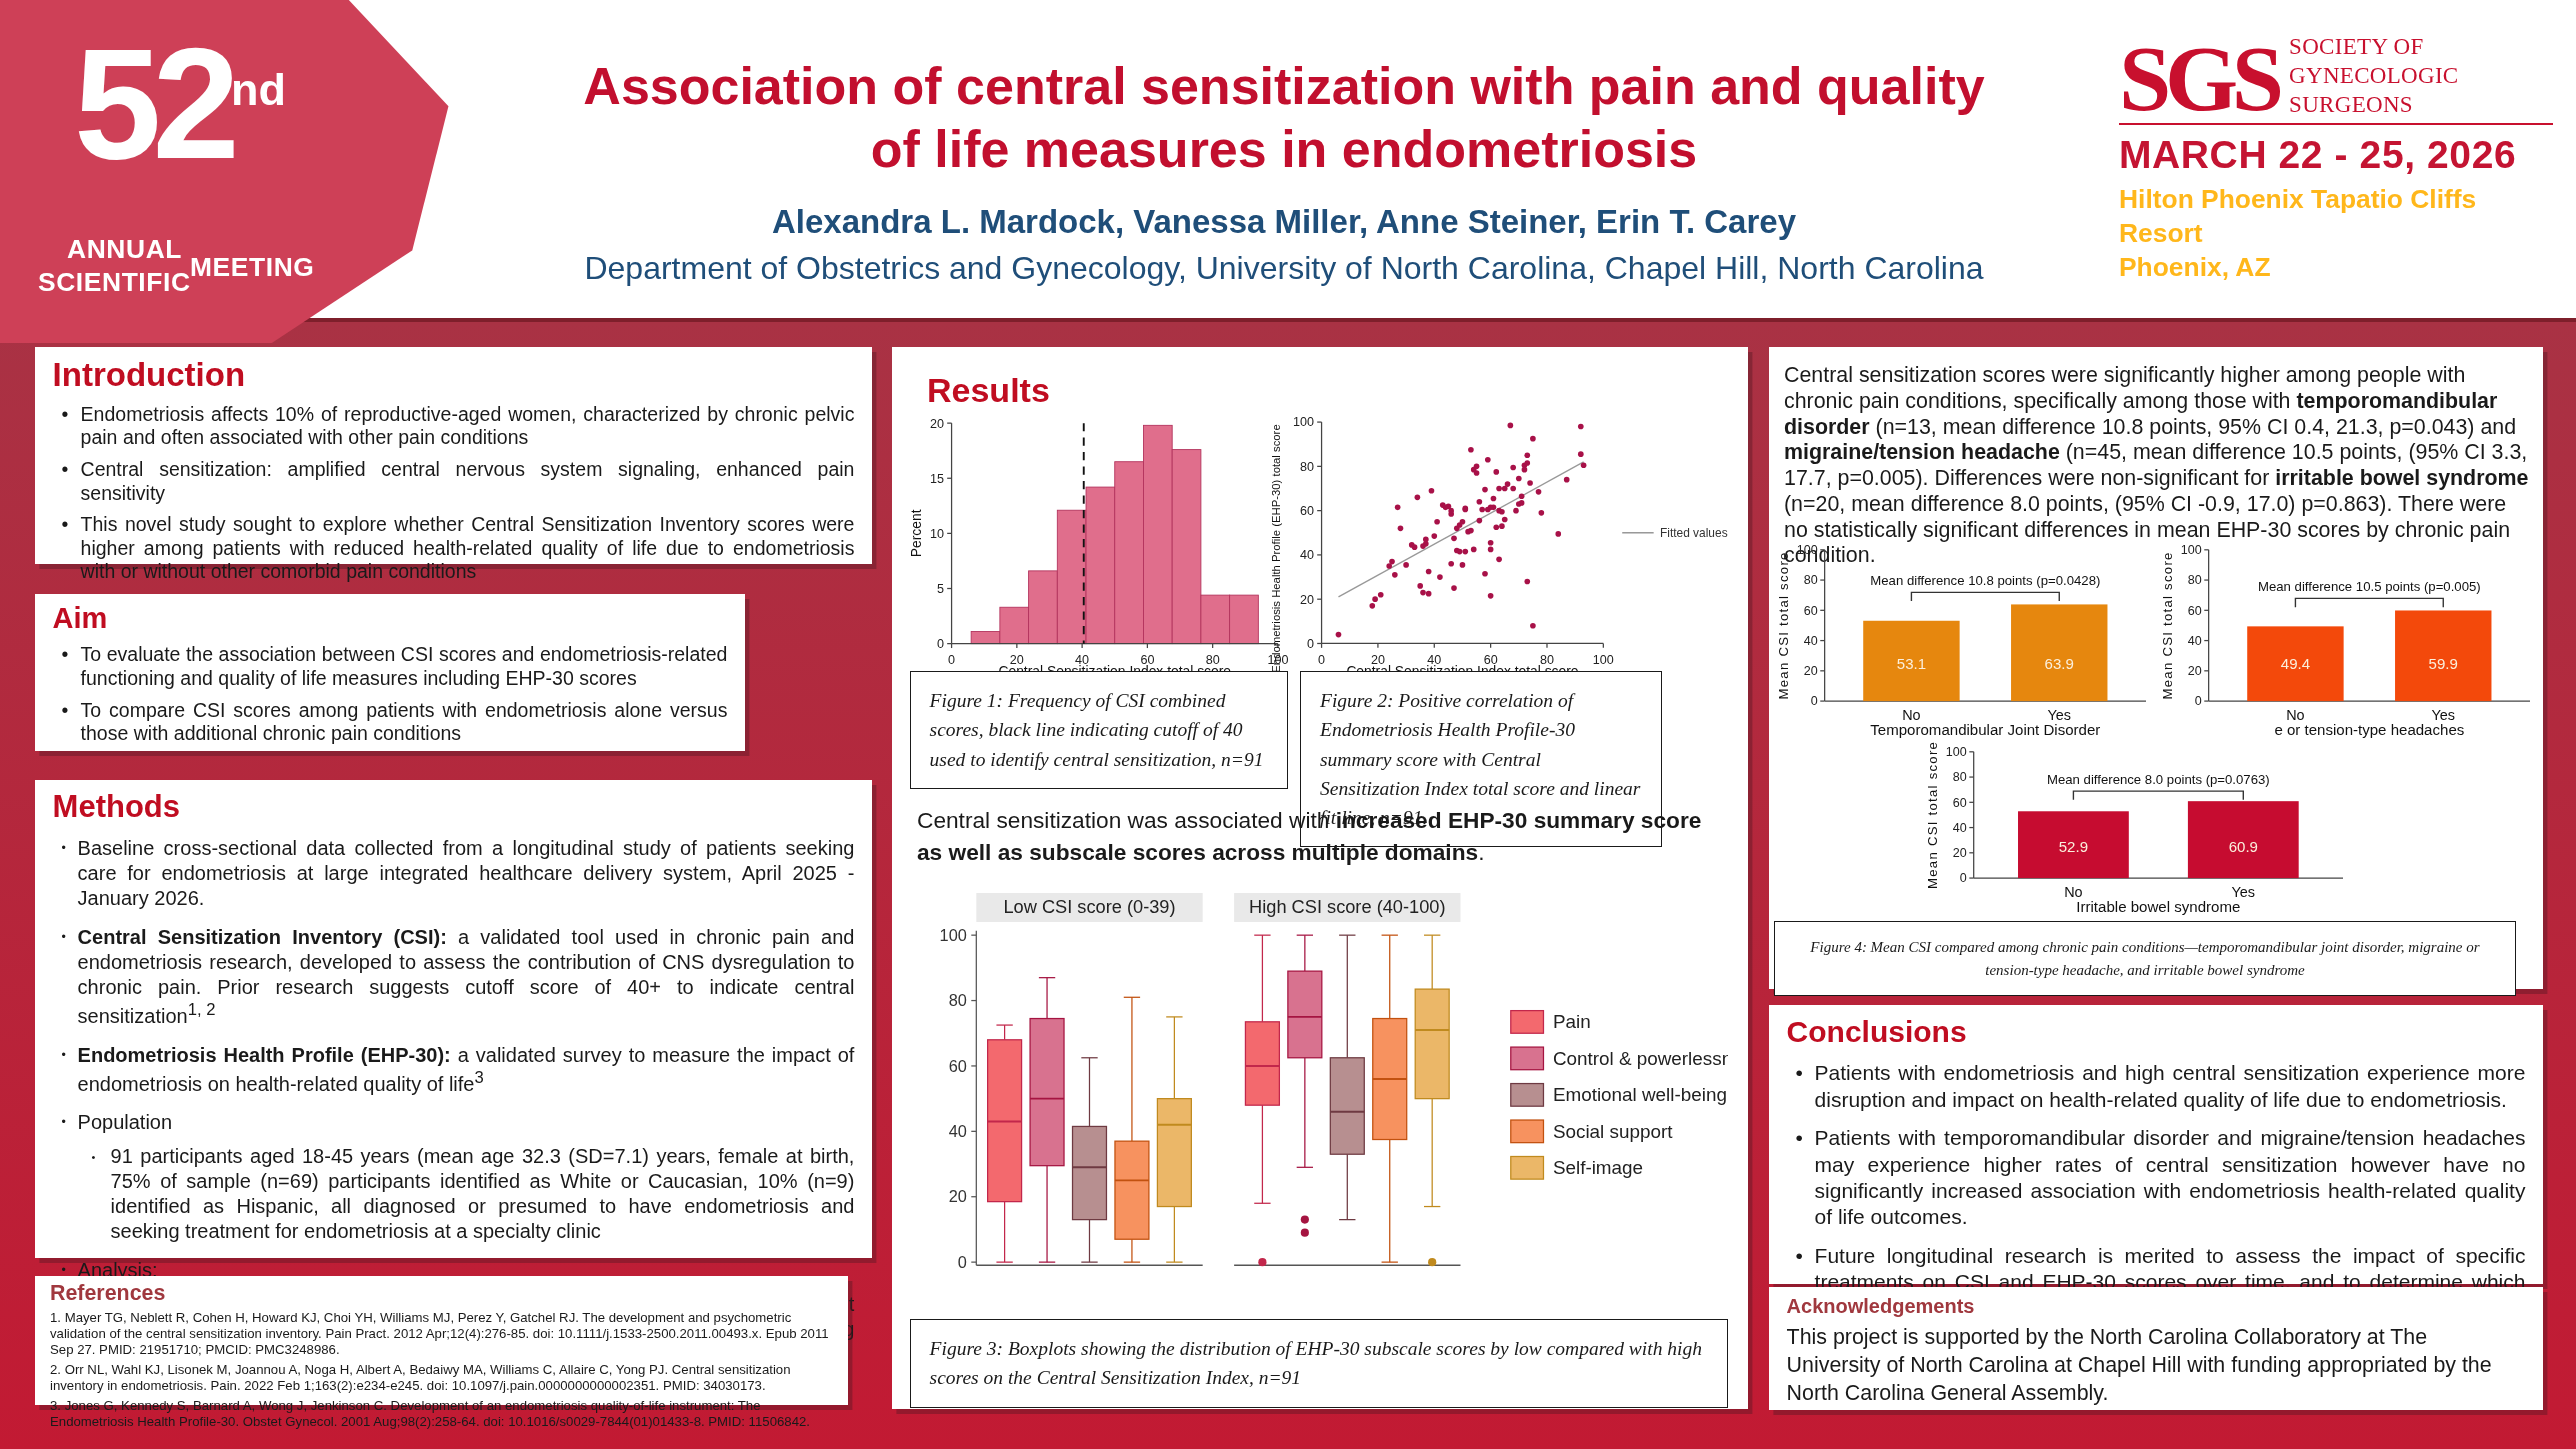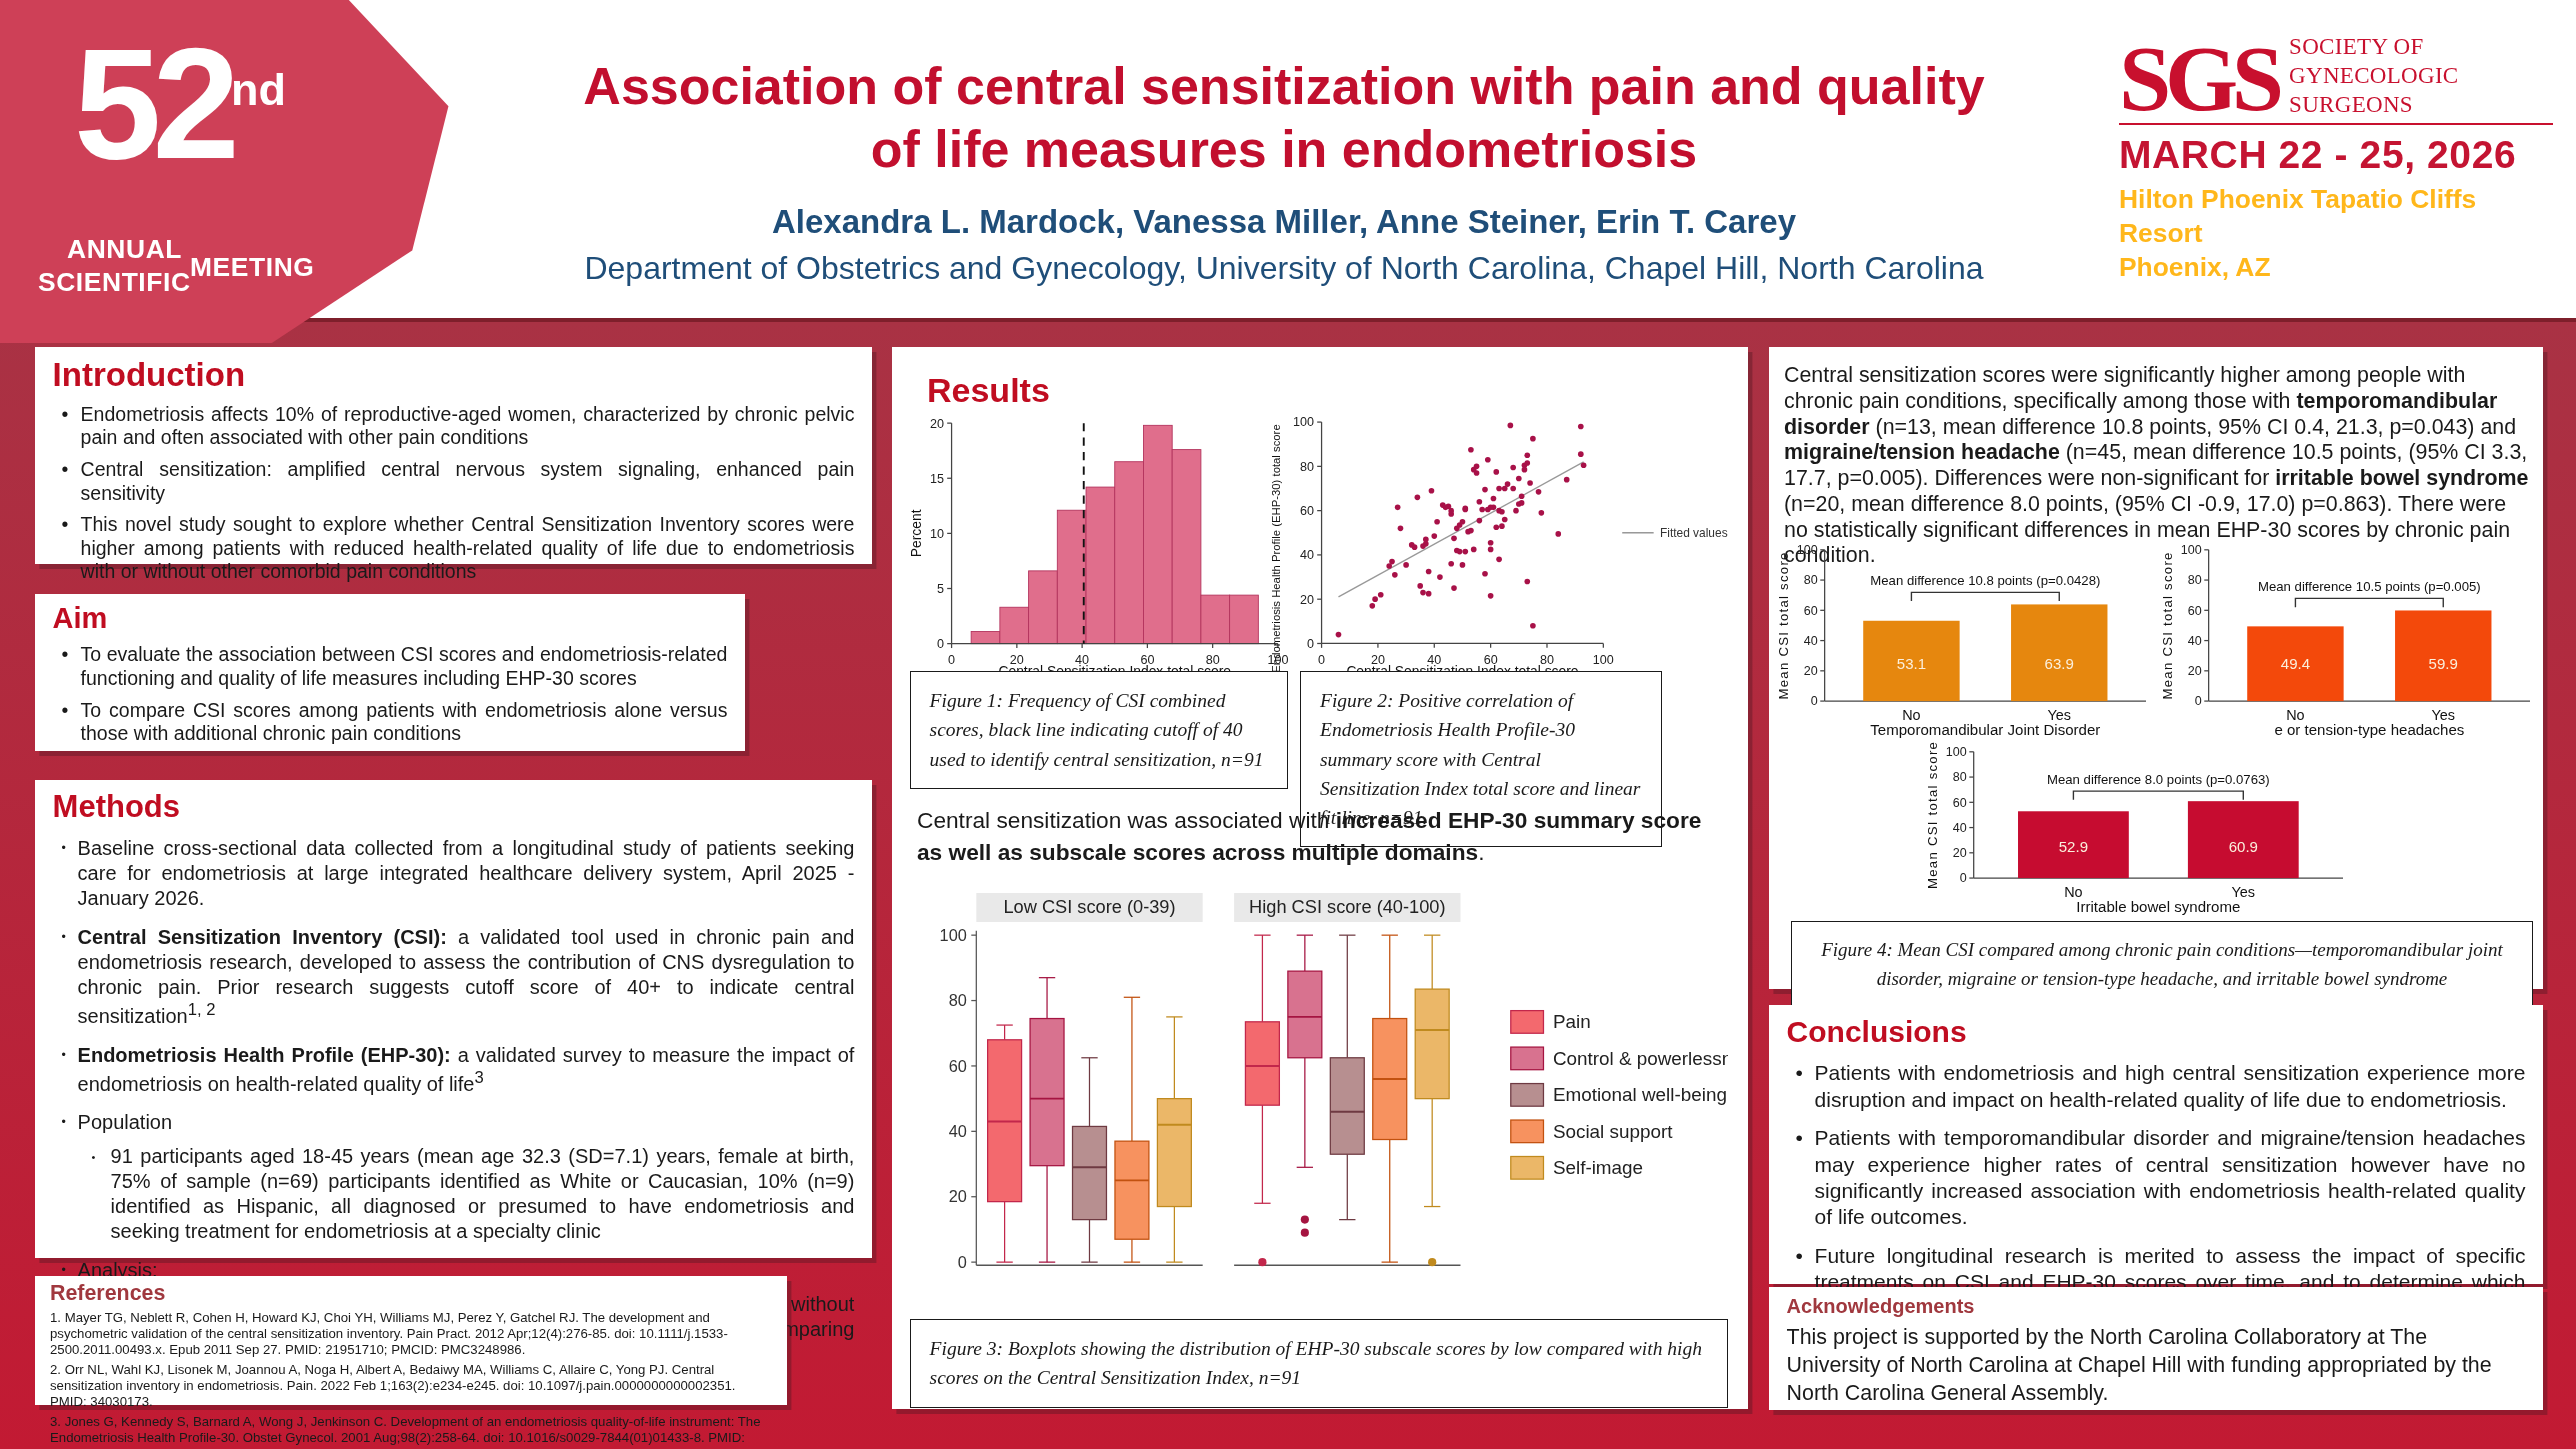--- a/index.html
+++ b/index.html
@@ -123,21 +123,21 @@
       </ul>
     </li>
     <li><span><span>Analysis:</span></span>
       <ul class="blist msub">
         <li><span>Descriptive statistics including mean comparisons among those with and without chronic overlapping pain conditions, Pearson's correlation coefficients comparing CSI and EHP-30 scores.</span></li>
       </ul>
     </li>
   </ul>
 </div>
 
-<div class="panel" style="left:35px;top:1276px;width:752px;height:129px;padding:5px 15px;">
+<div class="panel" style="left:35px;top:1276px;width:813px;height:129px;padding:5px 15px;">
   <div class="sec-h maroon" style="font-size:21.4px;">References</div>
   <div class="refs-txt" style="margin-top:3.8px;">
     <p>1. Mayer TG, Neblett R, Cohen H, Howard KJ, Choi YH, Williams MJ, Perez Y, Gatchel RJ. The development and psychometric validation of the central sensitization inventory. Pain Pract. 2012 Apr;12(4):276-85. doi: 10.1111/j.1533-2500.2011.00493.x. Epub 2011 Sep 27. PMID: 21951710; PMCID: PMC3248986.</p>
     <p>2. Orr NL, Wahl KJ, Lisonek M, Joannou A, Noga H, Albert A, Bedaiwy MA, Williams C, Allaire C, Yong PJ. Central sensitization inventory in endometriosis. Pain. 2022 Feb 1;163(2):e234-e245. doi: 10.1097/j.pain.0000000000002351. PMID: 34030173.</p>
     <p>3. Jones G, Kennedy S, Barnard A, Wong J, Jenkinson C. Development of an endometriosis quality-of-life instrument: The Endometriosis Health Profile-30. Obstet Gynecol. 2001 Aug;98(2):258-64. doi: 10.1016/s0029-7844(01)01433-8. PMID: 11506842.</p>
   </div>
 </div>
 
 <div class="panel" style="left:892px;top:347px;width:856px;height:1062px;">
   <div class="sec-h" style="position:absolute;left:35px;top:24px;font-size:34px;">Results</div>
@@ -488,21 +488,21 @@
       <text x="238.76000000000002" y="253" font-size="23" text-anchor="middle" fill="#111">No</text>
       <rect x="421.04" y="100.59100000000001" width="176.4" height="122.40899999999999" fill="#C60C30"></rect>
       <text x="509.24" y="180.79" font-size="24" text-anchor="middle" fill="#FBEFDC">60.9</text>
       <text x="509.24" y="253" font-size="23" text-anchor="middle" fill="#111">Yes</text>
       <path d="M 238.76000000000002 98.511 L 238.76000000000002 84.511 L 509.24 84.511 L 509.24 98.511" fill="none" stroke="#333" stroke-width="2.2"></path>
       <text x="374" y="72.511" font-size="21" text-anchor="middle" fill="#111">Mean difference 8.0 points (p=0.0763)</text>
       <text x="374" y="277" font-size="24" text-anchor="middle" fill="#111">Irritable bowel syndrome</text>
       <text x="22" y="122.5" font-size="21" text-anchor="middle" fill="#111" transform="rotate(-90 22 122.5)" letter-spacing="2px">Mean CSI total score</text>
     </svg>
 
-  <div class="cap-box" style="position:absolute;left:22px;top:574px;width:742px;text-align:center;font-size:19px;">Figure 4: Mean CSI compared among chronic pain conditions—temporomandibular joint disorder, migraine or tension-type headache, and irritable bowel syndrome</div>
+  <div class="cap-box" style="position:absolute;left:5px;top:574px;width:742px;text-align:center;font-size:15px;">Figure 4: Mean CSI compared among chronic pain conditions—temporomandibular joint disorder, migraine or tension-type headache, and irritable bowel syndrome</div>
 </div>
 
 <div class="panel" style="left:1769px;top:1005px;width:774px;height:279px;padding:10px 17.6px;">
   <div class="sec-h" style="font-size:30px;">Conclusions</div>
   <ul class="blist conc-txt" style="margin-top:11.3px;">
     <li>Patients with endometriosis and high central sensitization experience more disruption and impact on health-related quality of life due to endometriosis.</li>
     <li>Patients with temporomandibular disorder and migraine/tension headaches may experience higher rates of central sensitization however have no significantly increased association with endometriosis health-related quality of life outcomes.</li>
     <li>Future longitudinal research is merited to assess the impact of specific treatments on CSI and EHP-30 scores over time, and to determine which patient populations most benefit from these targeted interventions</li>
   </ul>
 </div>

